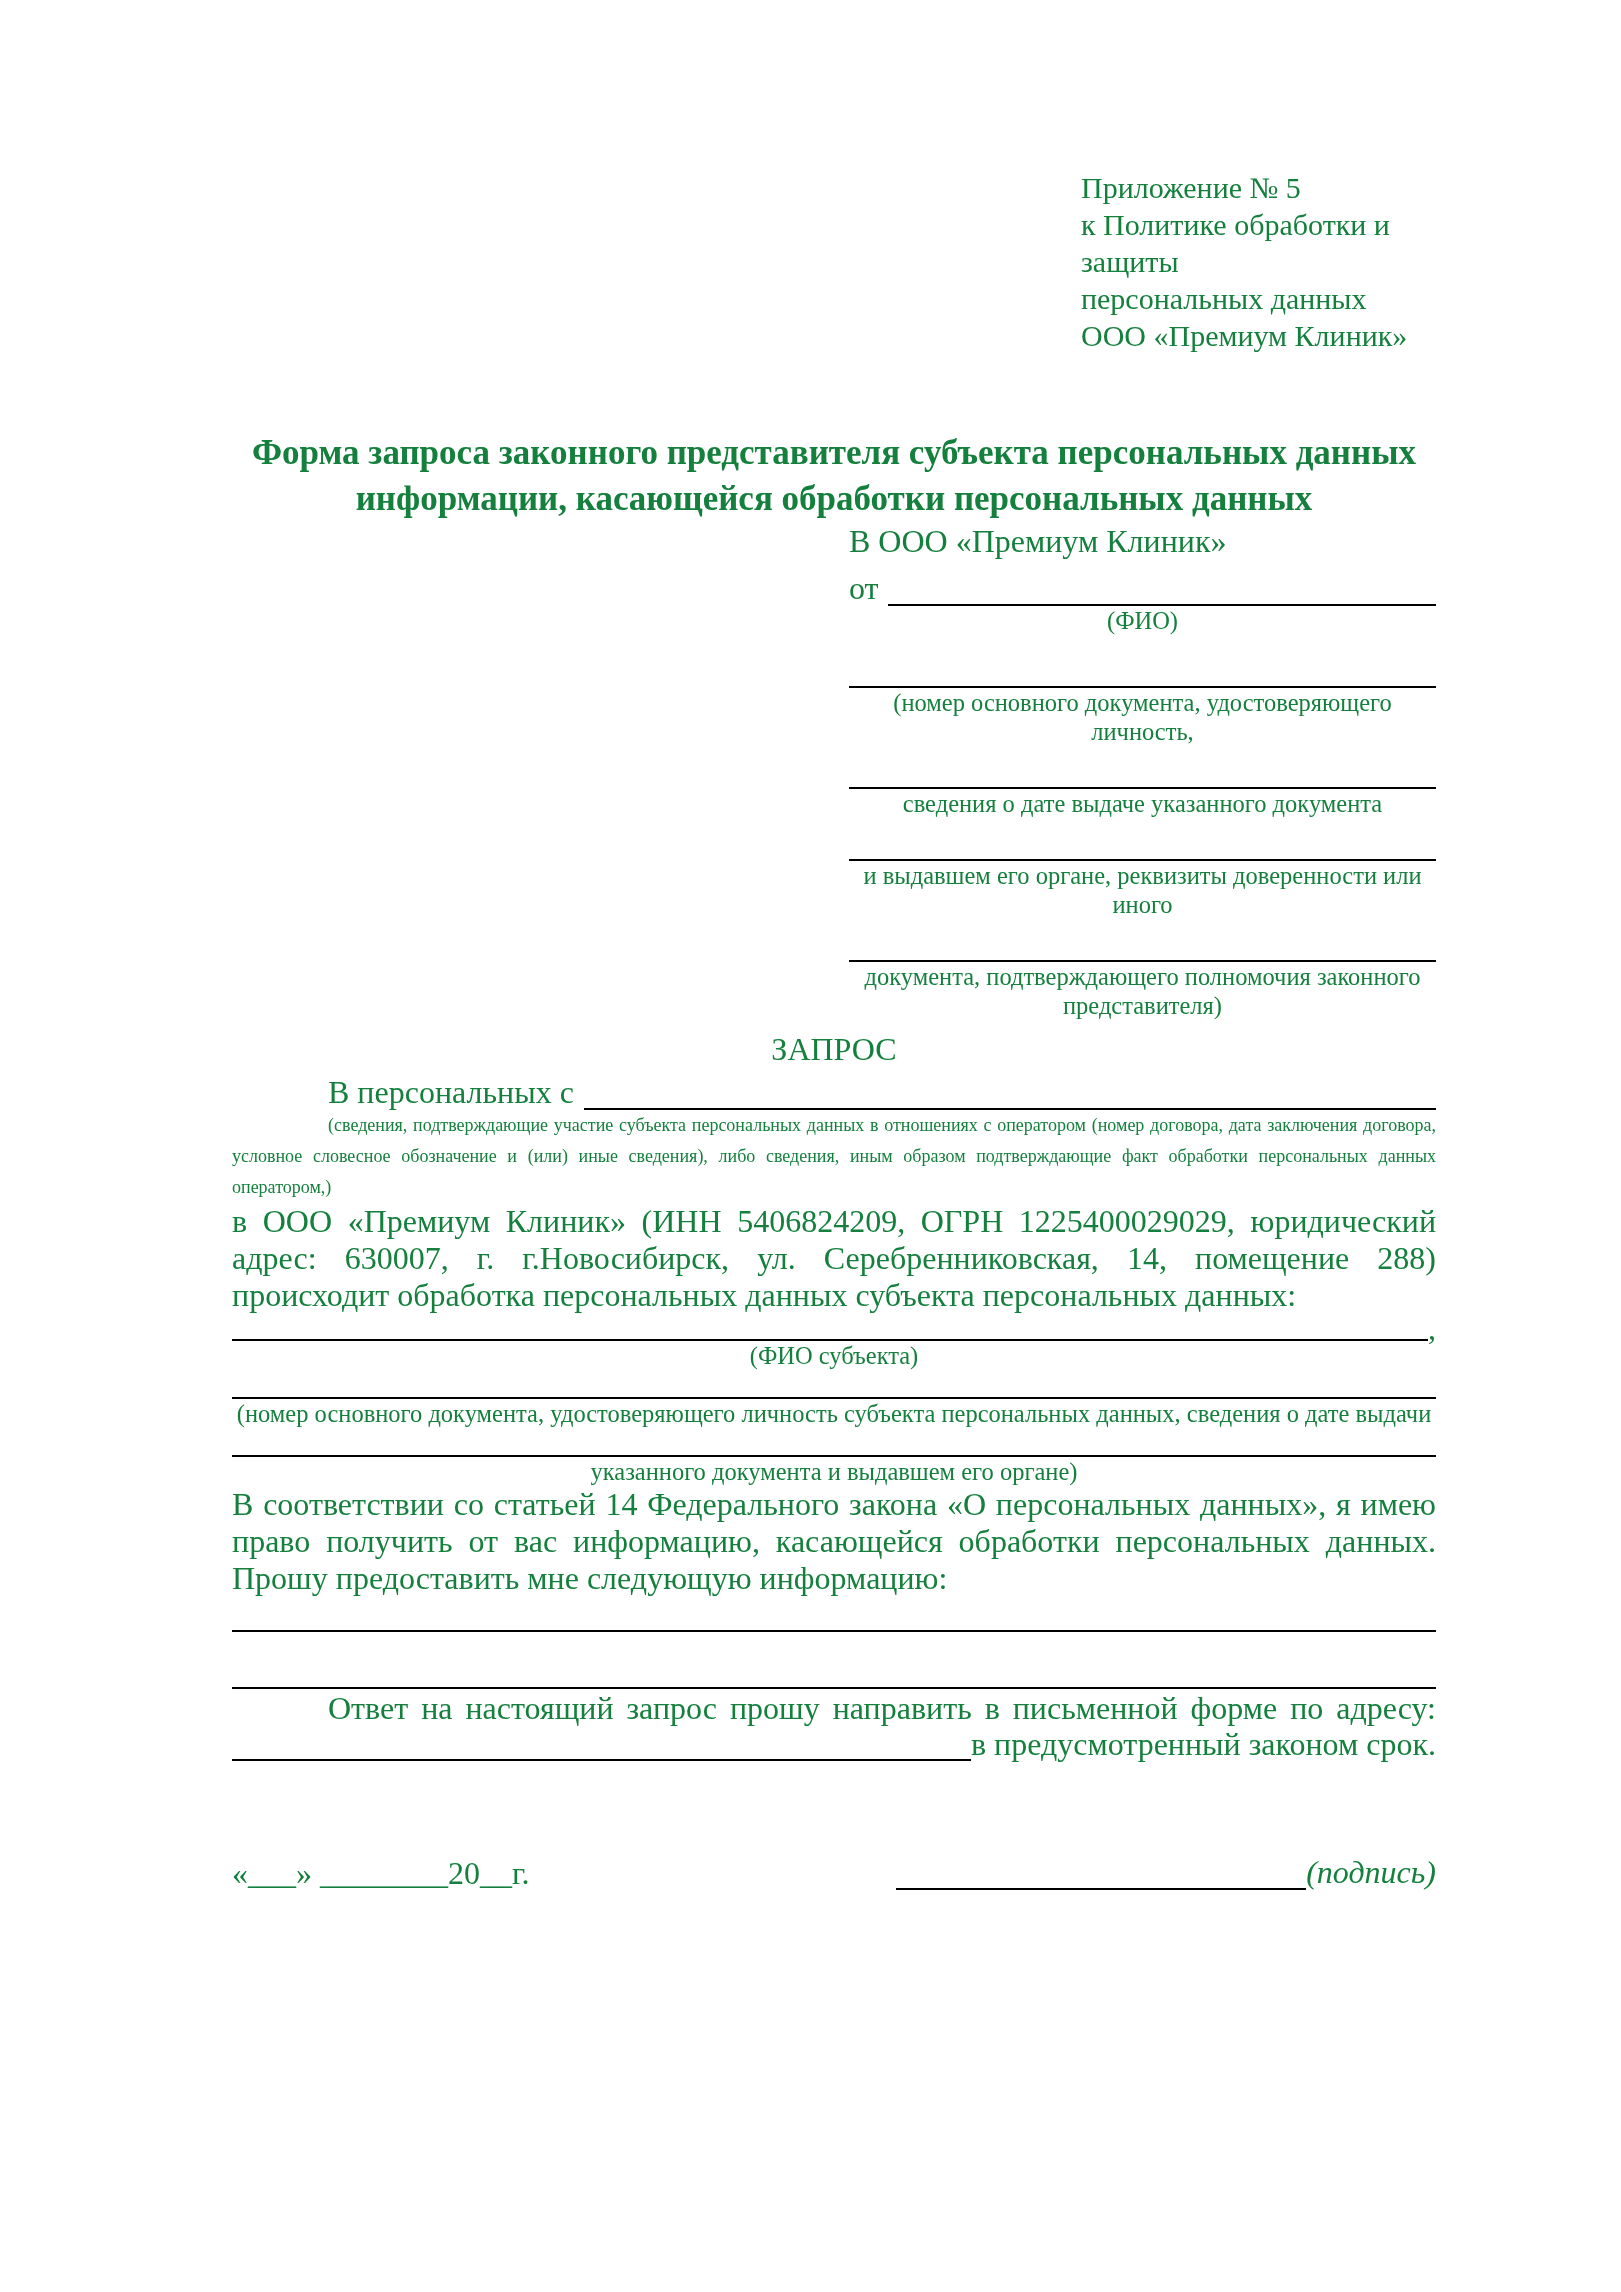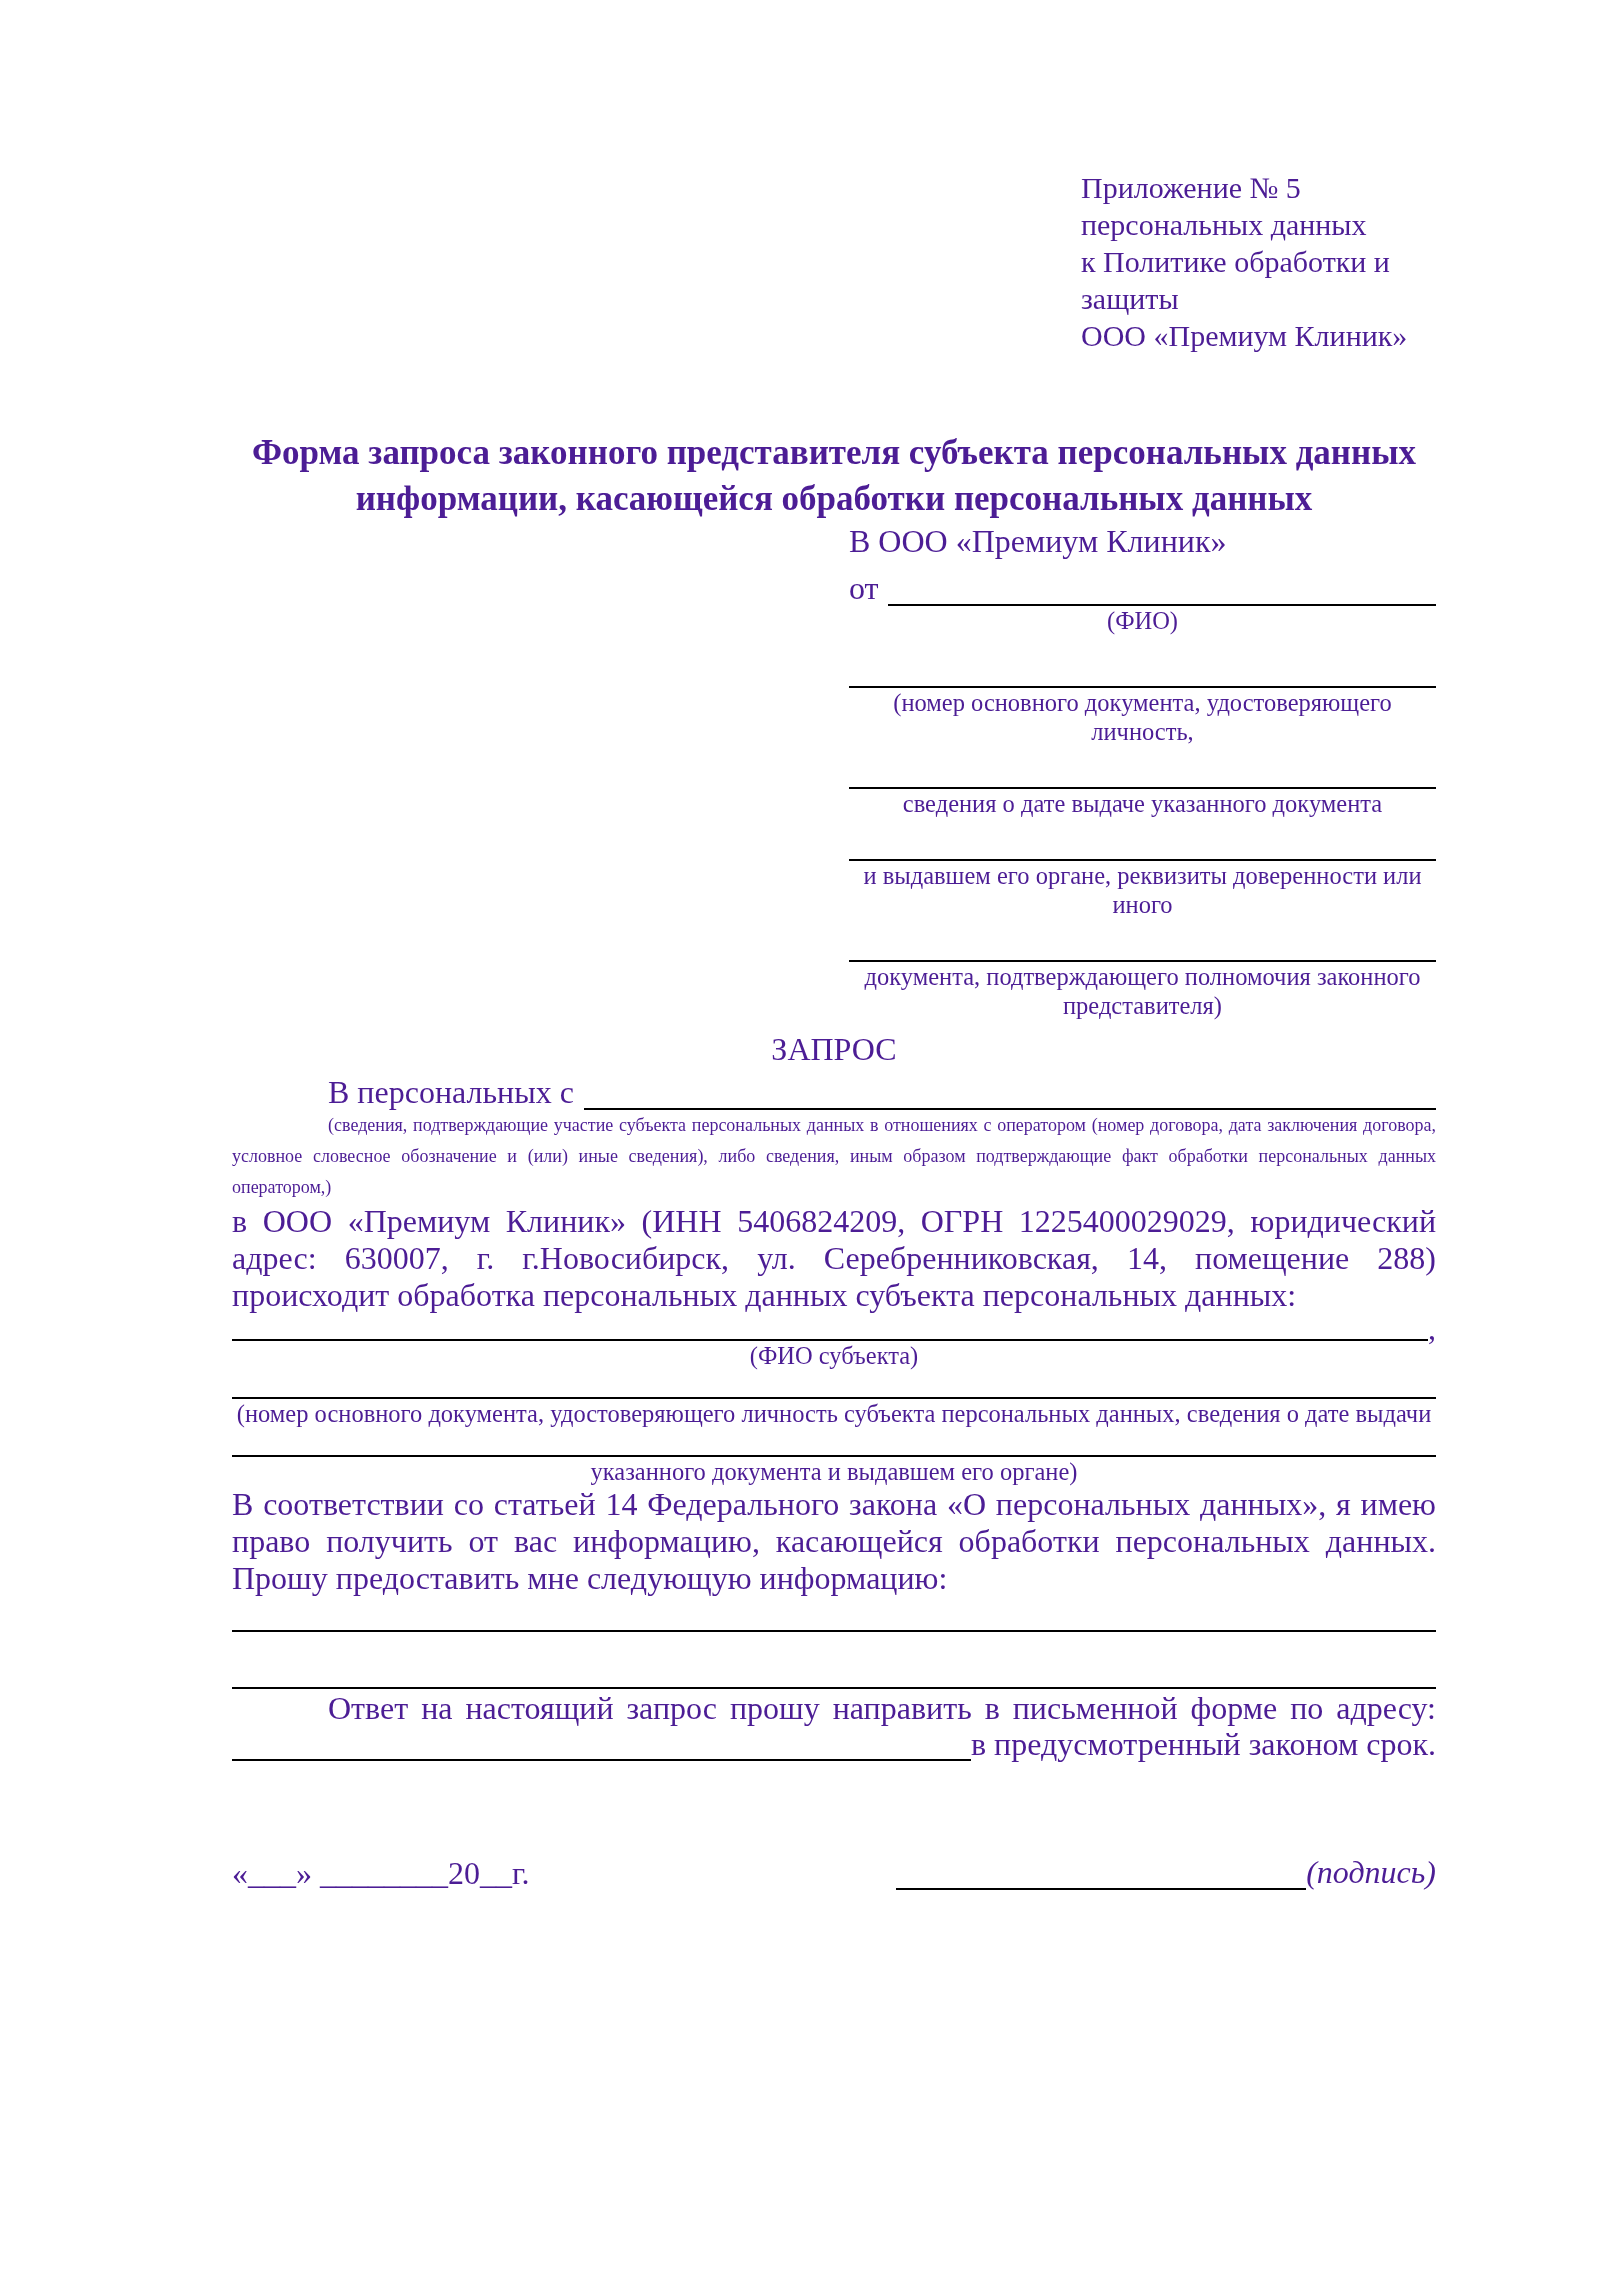--- a/index.html
+++ b/index.html
@@ -1,19 +1,19 @@
 <!DOCTYPE html>
 <html lang="ru"><head>
 <meta charset="utf-8">
 <style>
   * { box-sizing: border-box; }
   html, body { margin: 0; padding: 0; background: #ffffff; }
   .page {
     width: 1551px; height: 2293px;
-    background: #ffffff; color: #4c1d95;
+    background: #ffffff; color: #15803d;
     font-family: "Liberation Serif", "DejaVu Serif", serif;
     font-size: 32px;
     padding: 169px 115px 16px 232px;
     position: relative; overflow: hidden;
   }
   
   .appendix { margin-left: 849px; font-size: 30px; line-height: 37px; }
   
   .form-title { margin-top: 76px; text-align: center; font-weight: bold; font-size: 35px; line-height: 46px; }
   
@@ -48,22 +48,22 @@
   .sig-line { width: 410px; height: 29px; border-bottom: 2px solid #000; }
   .sig-cap { white-space: nowrap; line-height: 35px; font-style: italic; }
 </style>
 </head>
 <body>
 
 <div class="page">
 
   <div class="appendix">
     <div>Приложение № 5</div>
+    <div>к Политике обработки и защиты</div>
     <div>персональных данных</div>
-    <div>к Политике обработки и защиты</div>
     <div>ООО «Премиум Клиник»</div>
   </div>
 
   <div class="form-title">
     <div>Форма запроса законного представителя субъекта персональных данных</div>
     <div>информации, касающейся обработки персональных данных</div>
   </div>
 
   <div class="addressee">
     <div class="addr-org">В ООО «Премиум Клиник»</div>

